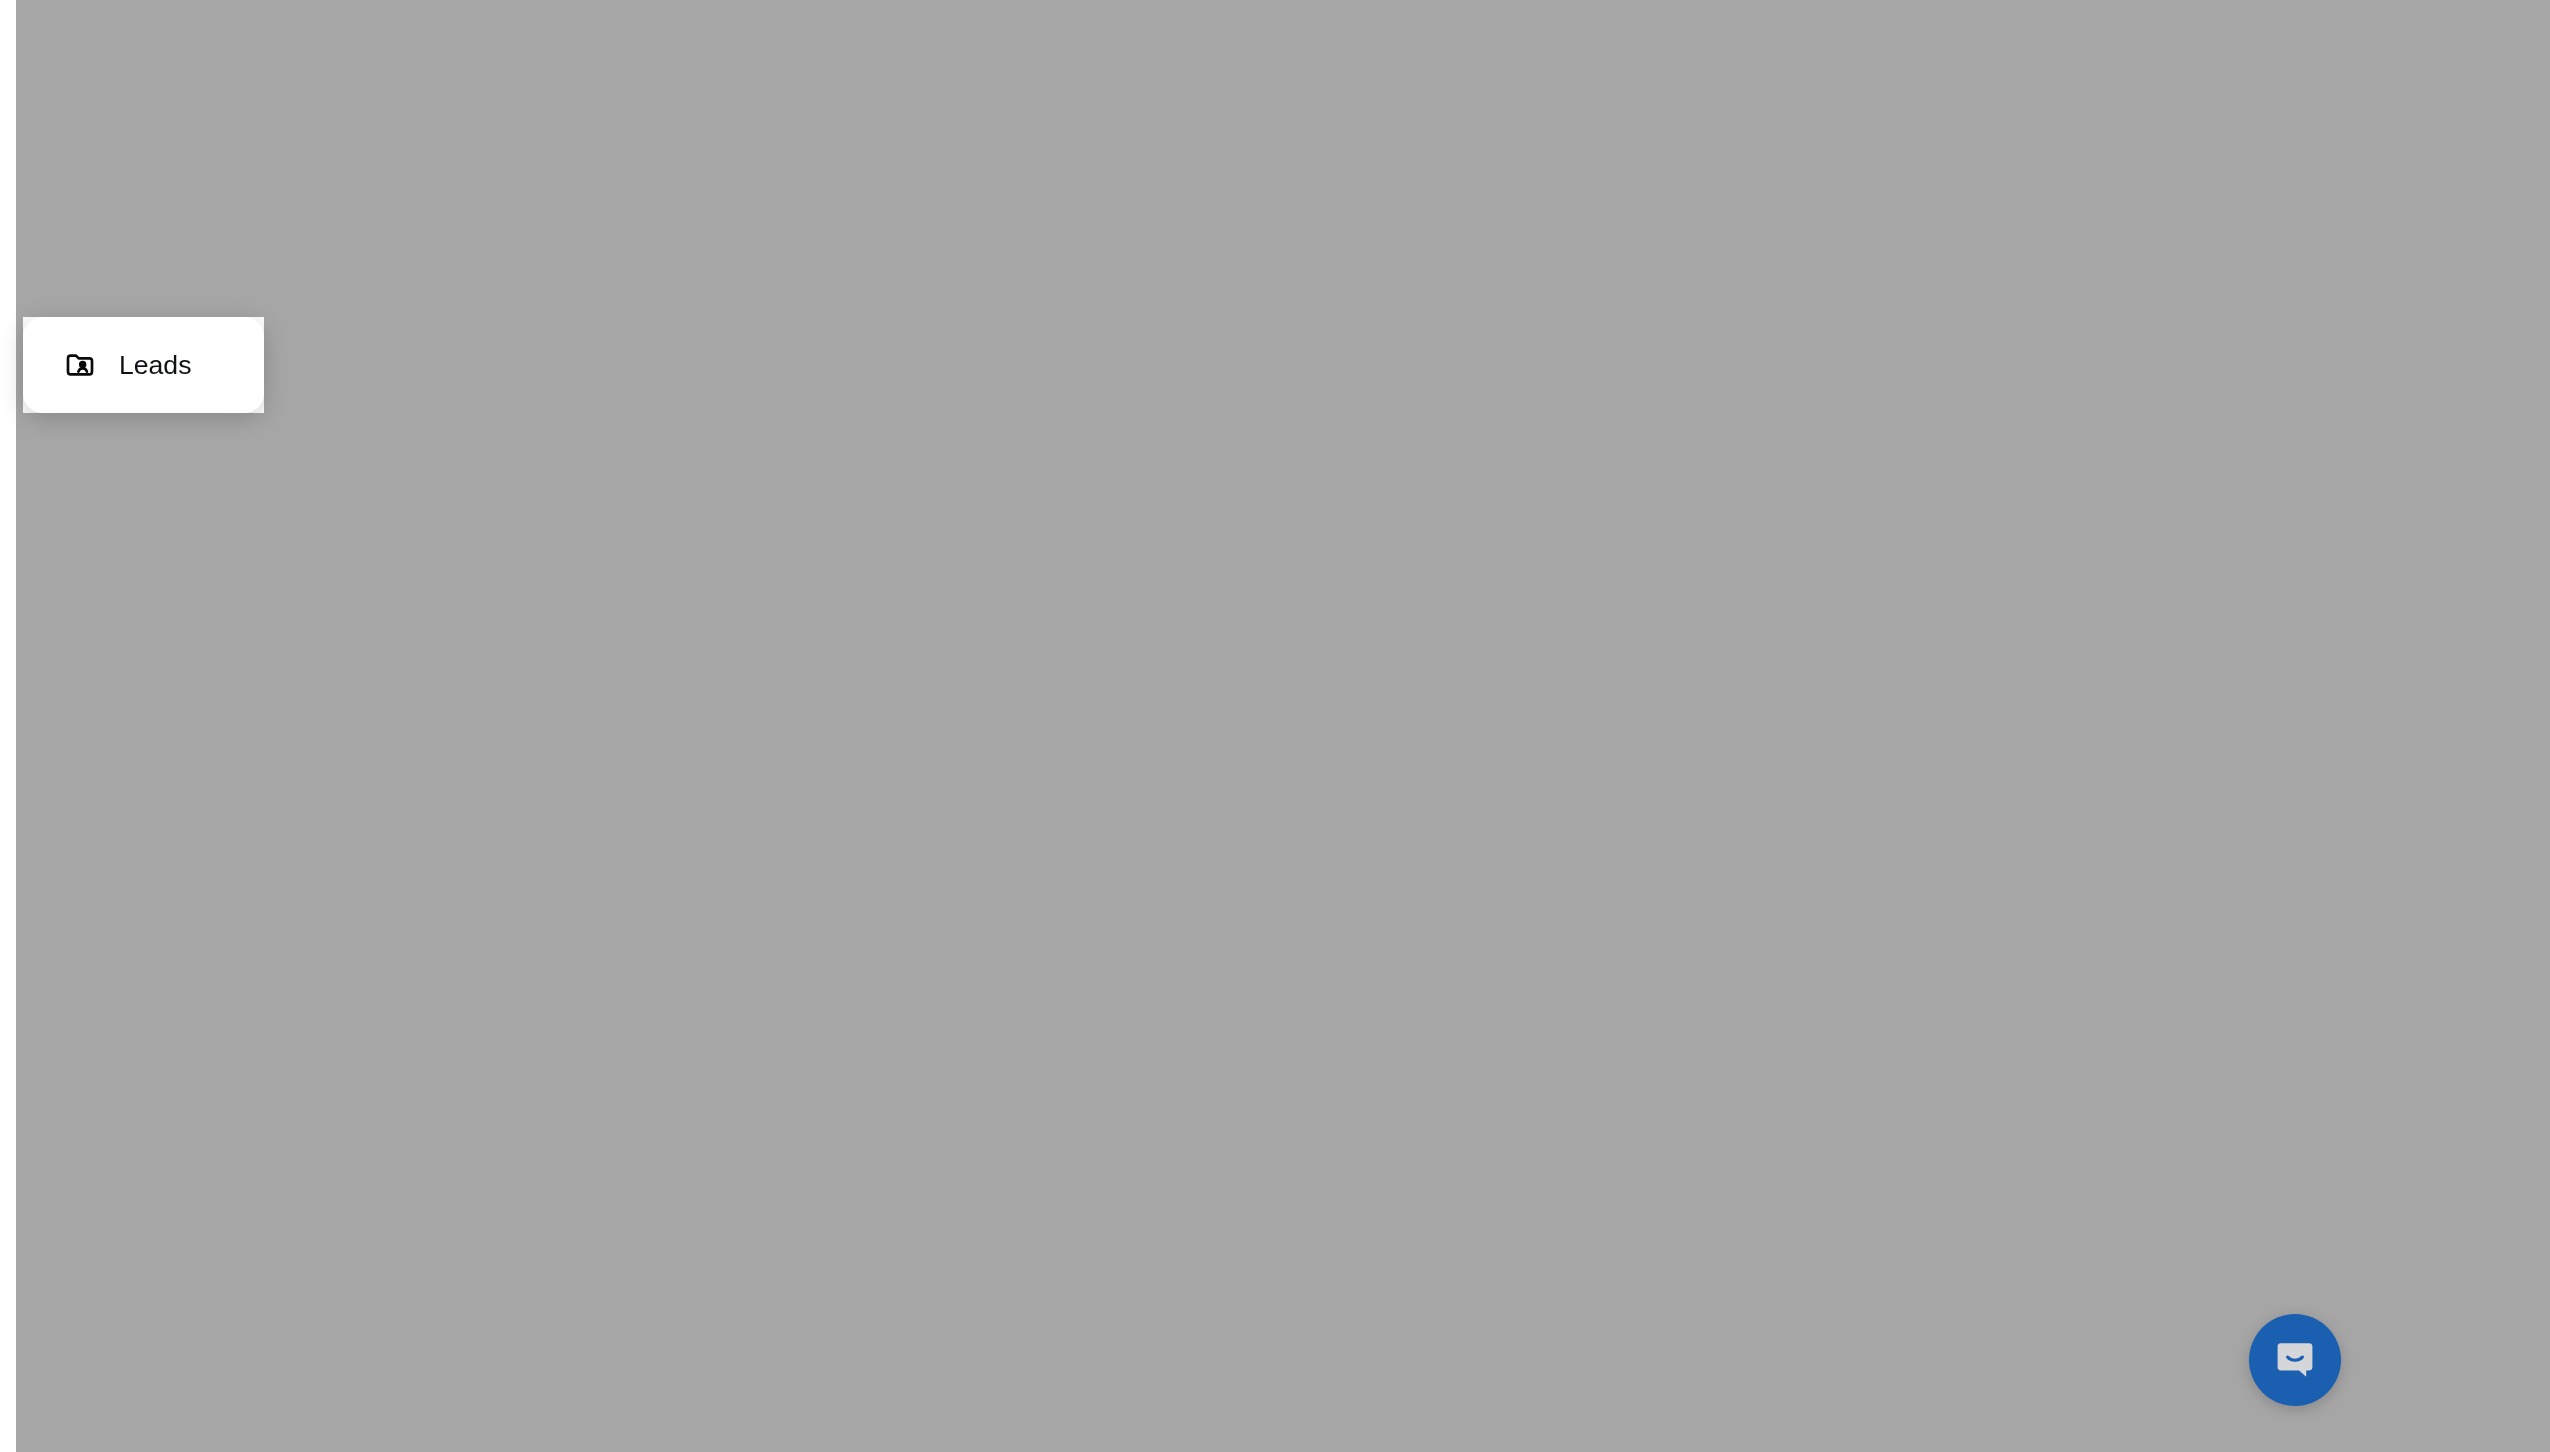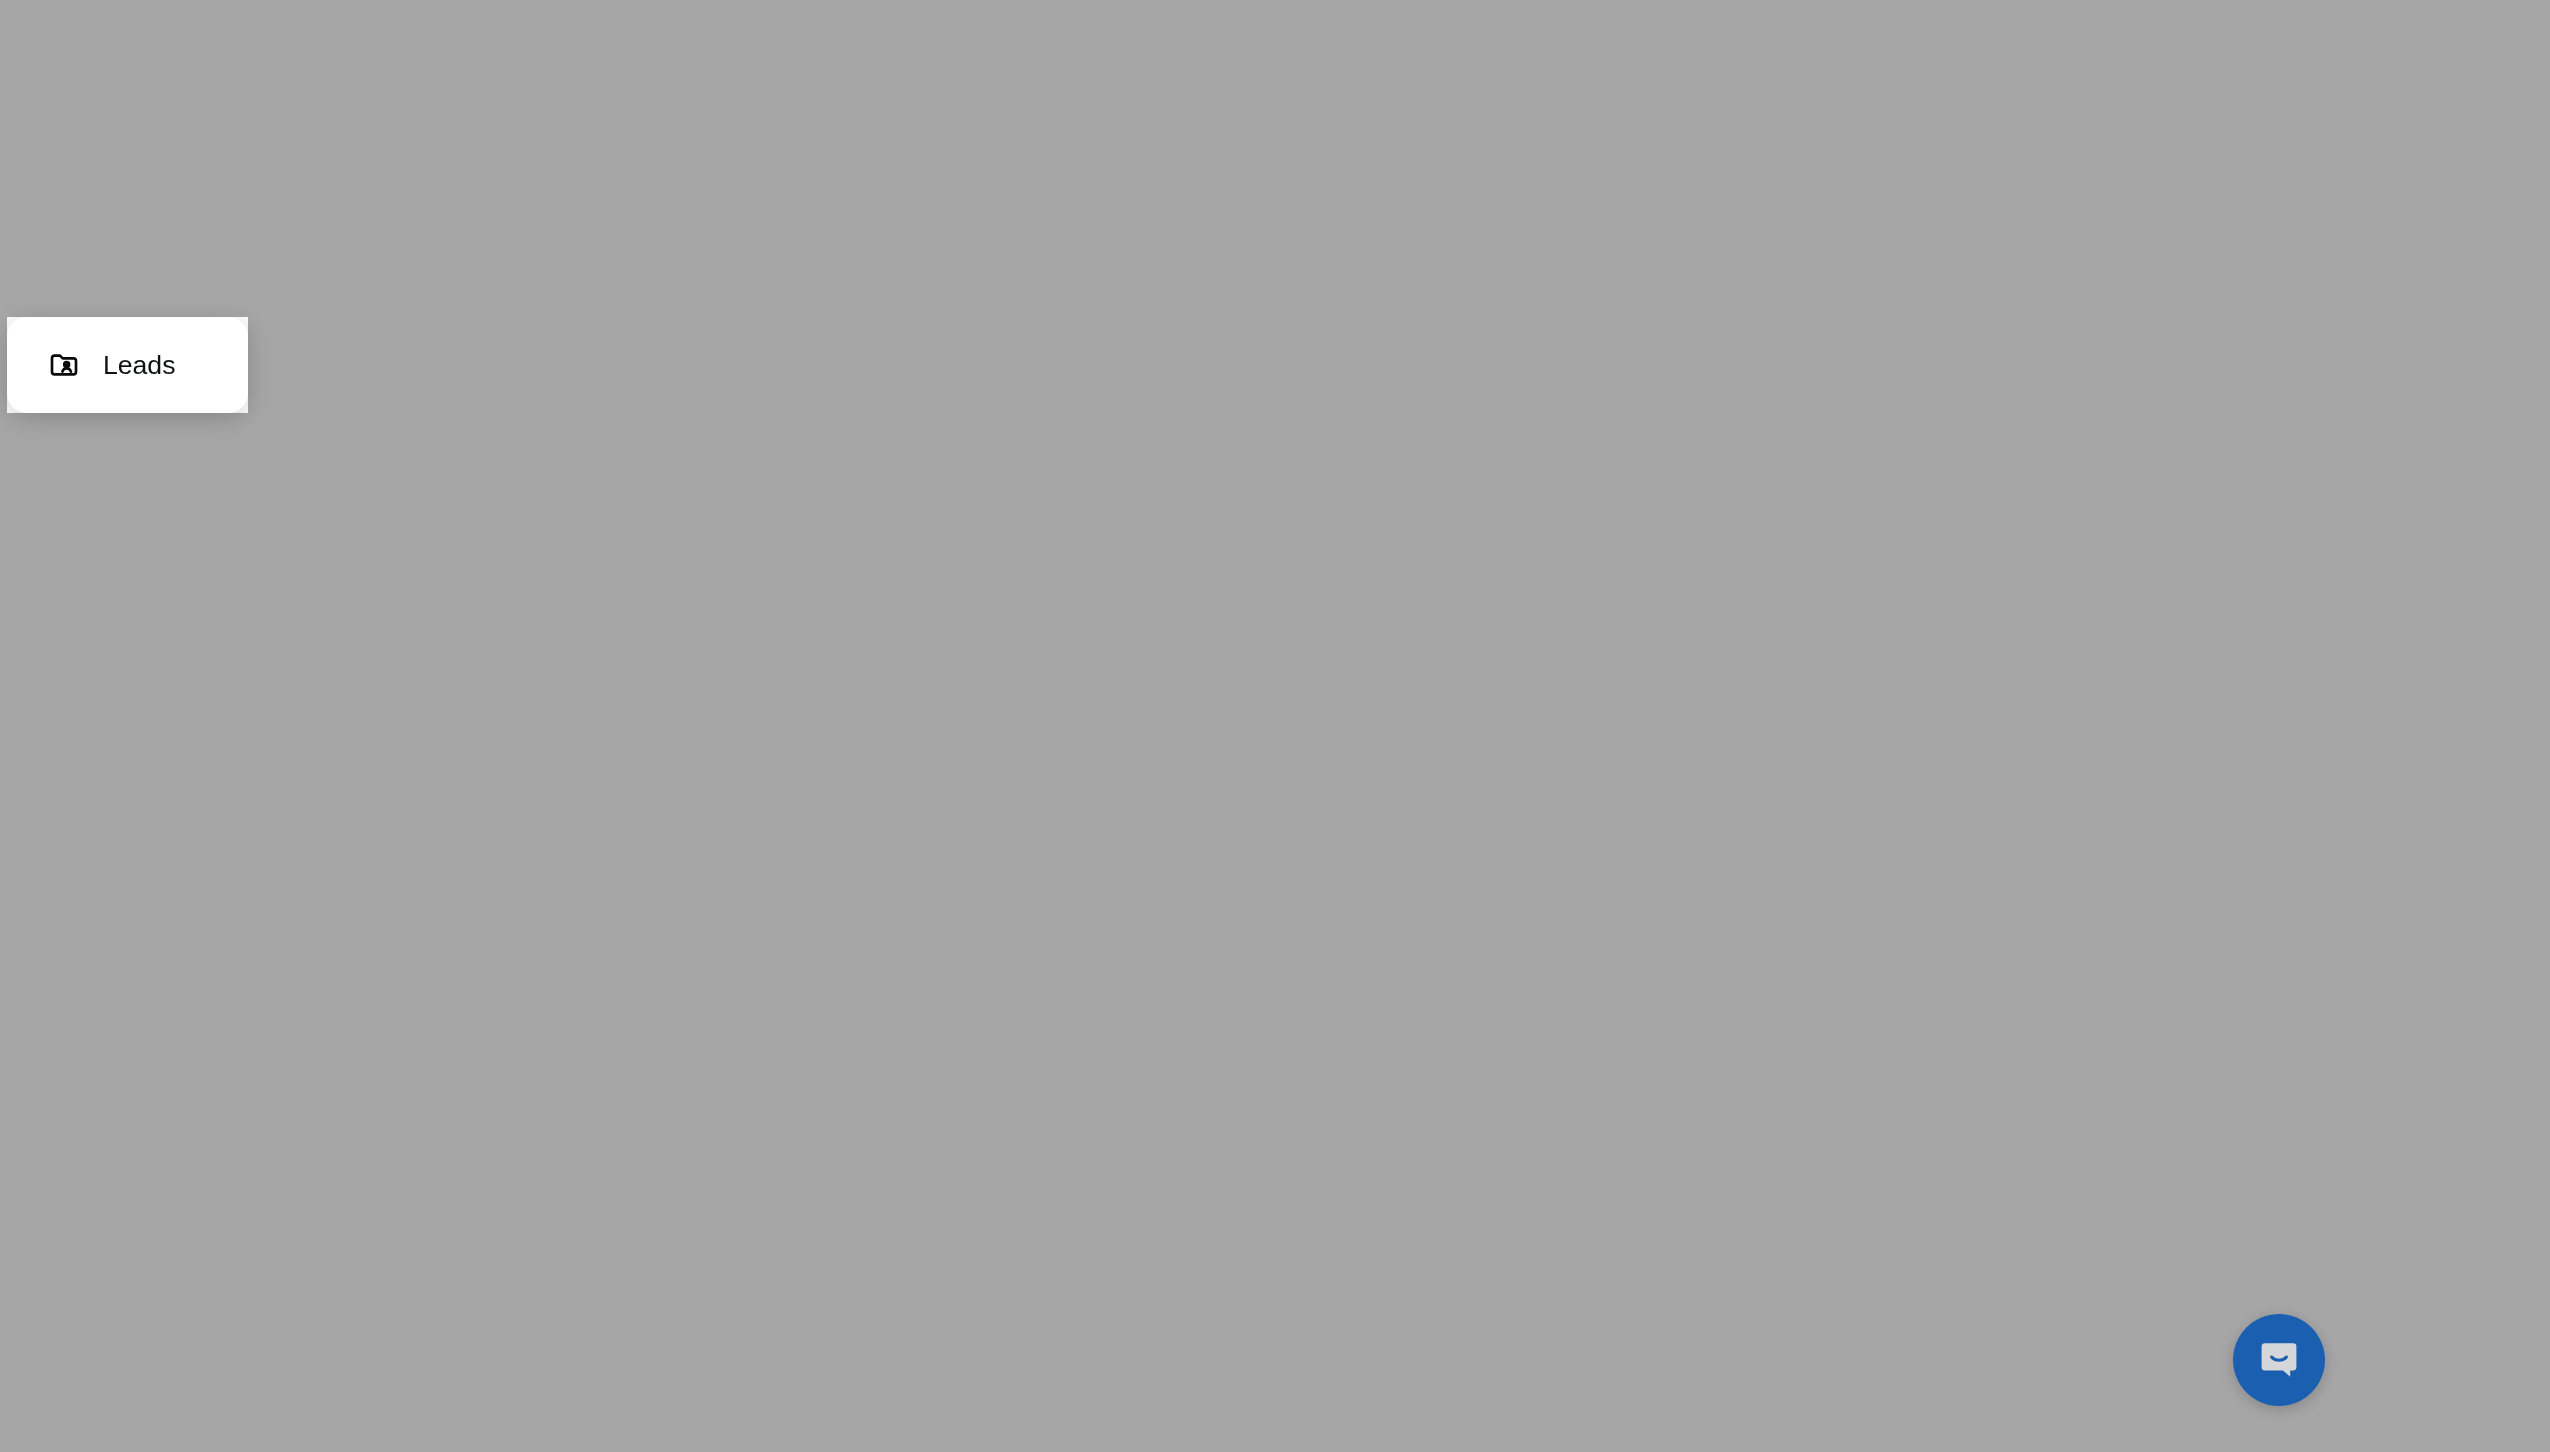--- a/index.html
+++ b/index.html
@@ -11,20 +11,21 @@
     overflow: hidden;
   }
 
   
   #app {
     position: relative;
     width: 2371px;
     height: 1452px;
     background: #ec4899;
     display: flex;
+    margin-left: 16px;
   }
 
   
   #sidebar {
     position: relative;
     width: 530px;
     height: 1452px;
     background: #ffffff;
     border-right: 1.8px solid #e9e9ec;
     flex: 0 0 530px;

